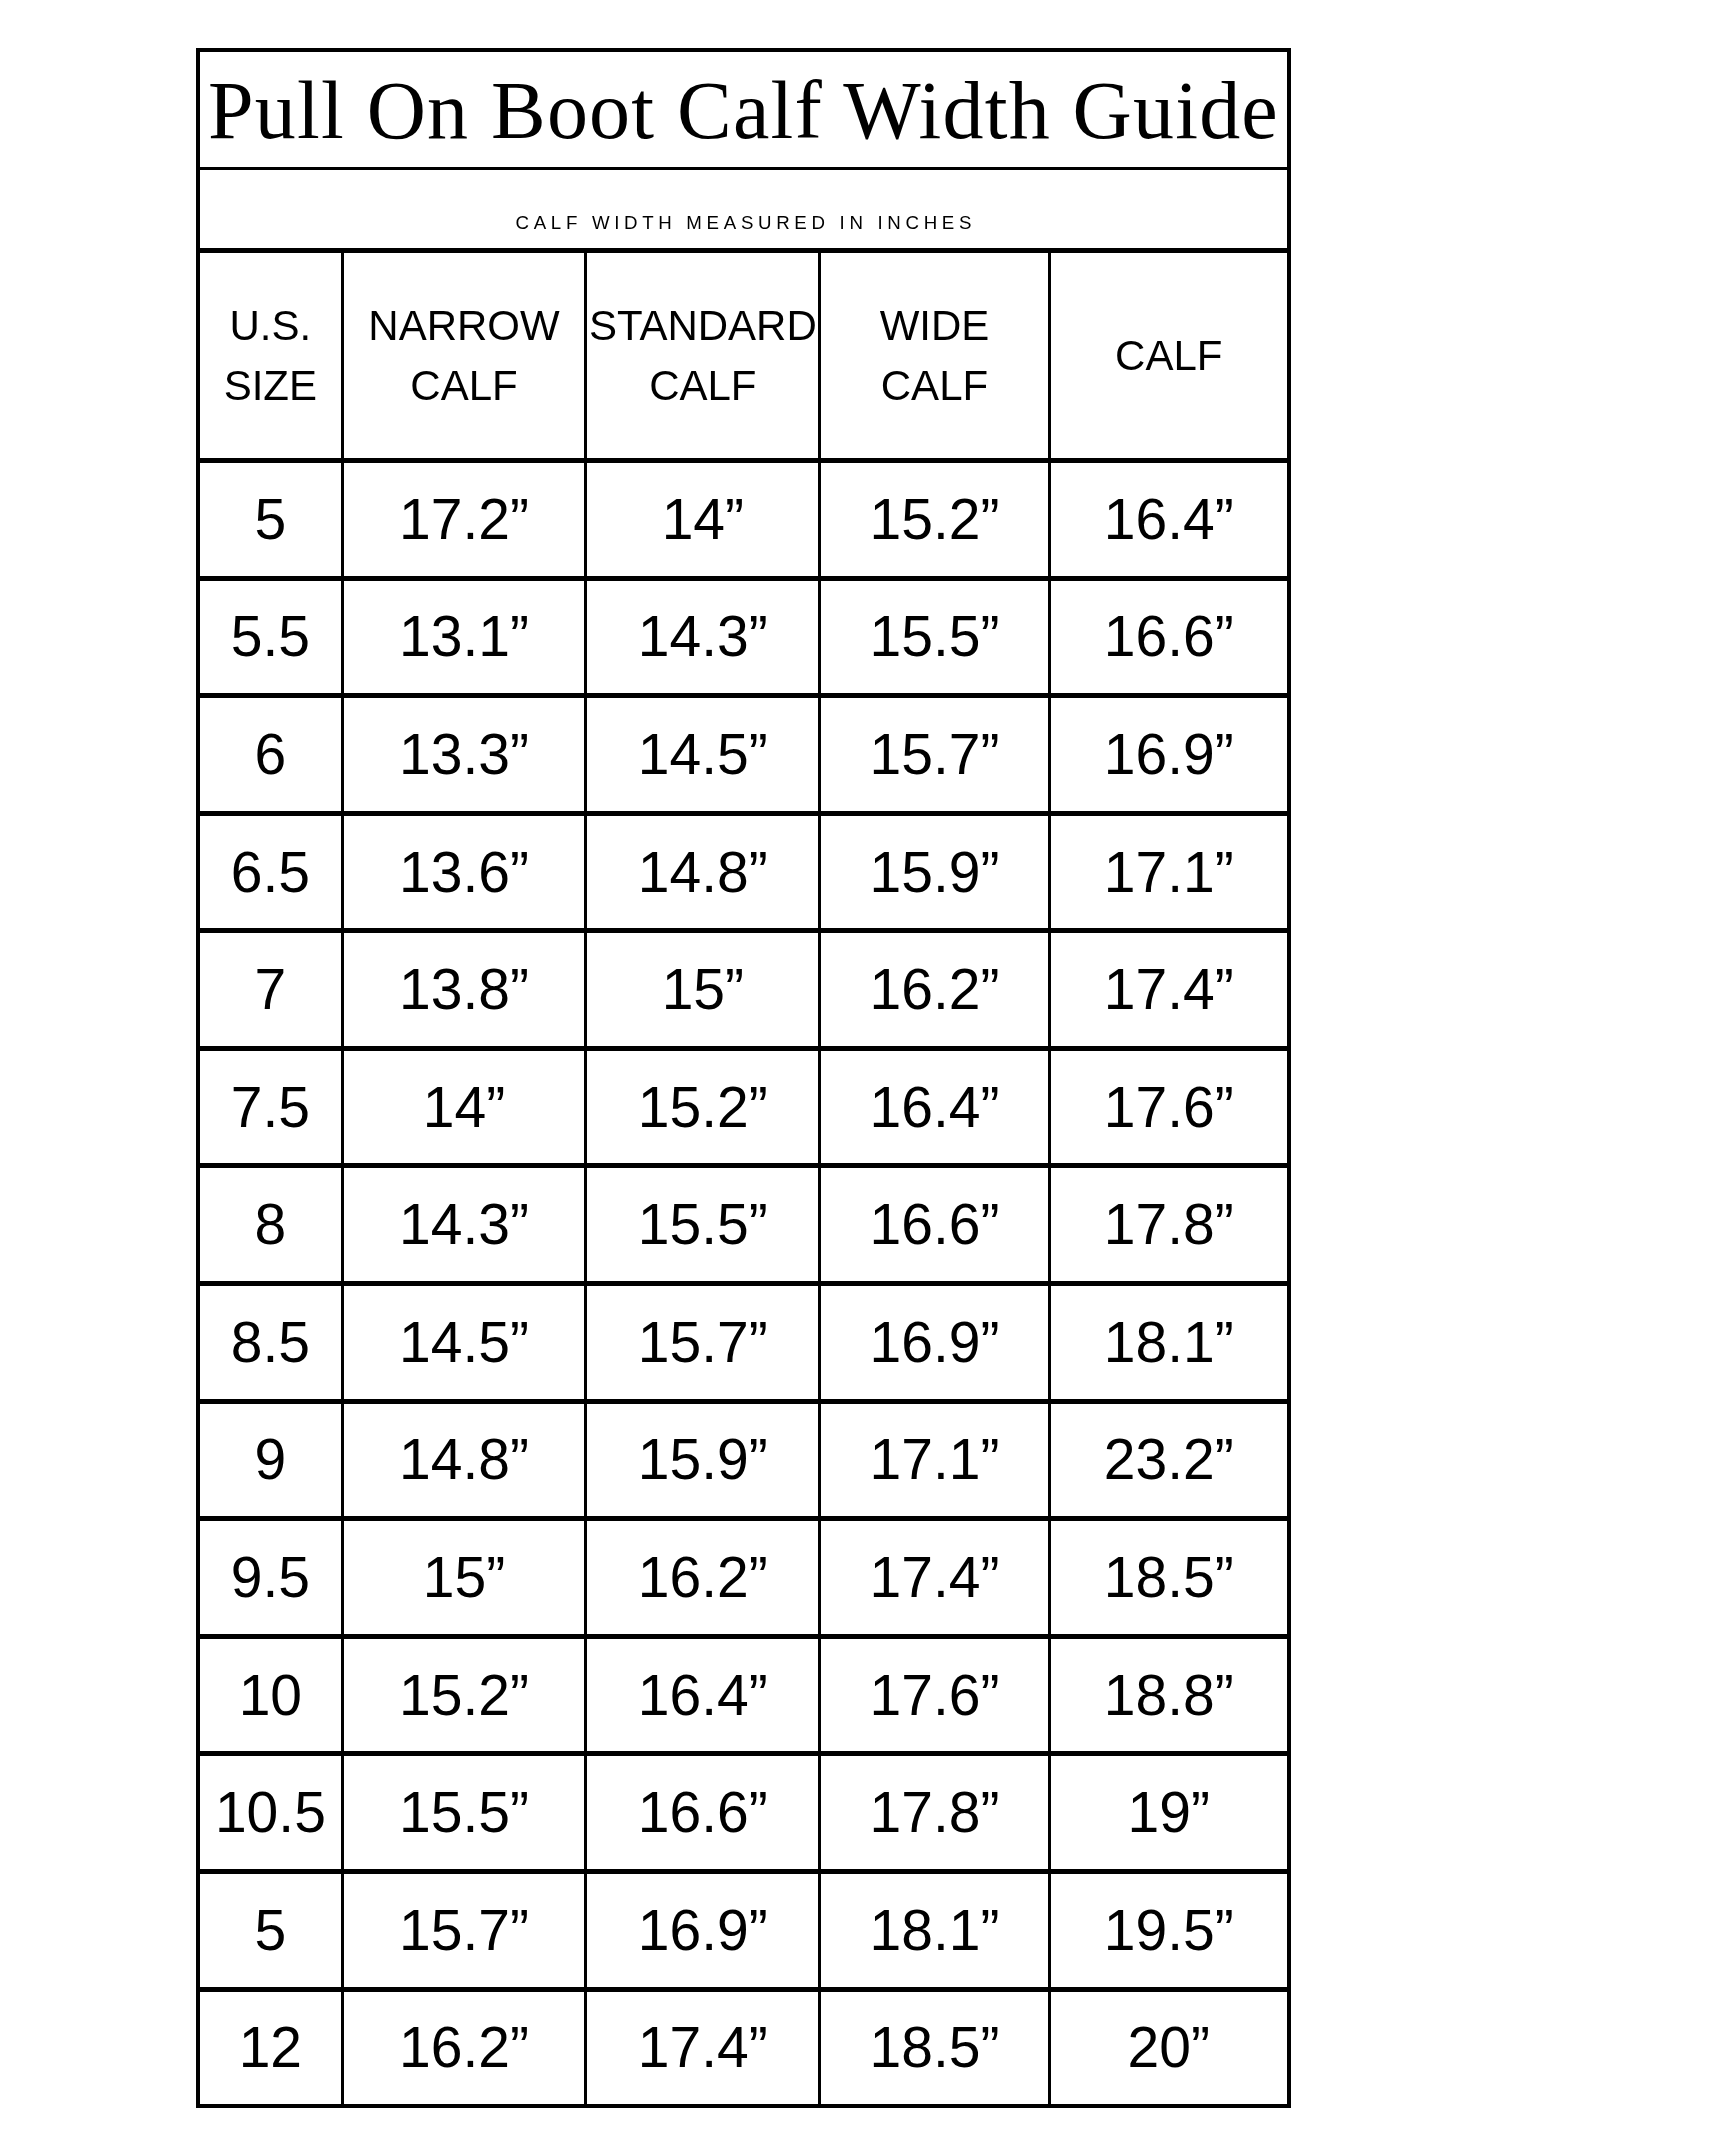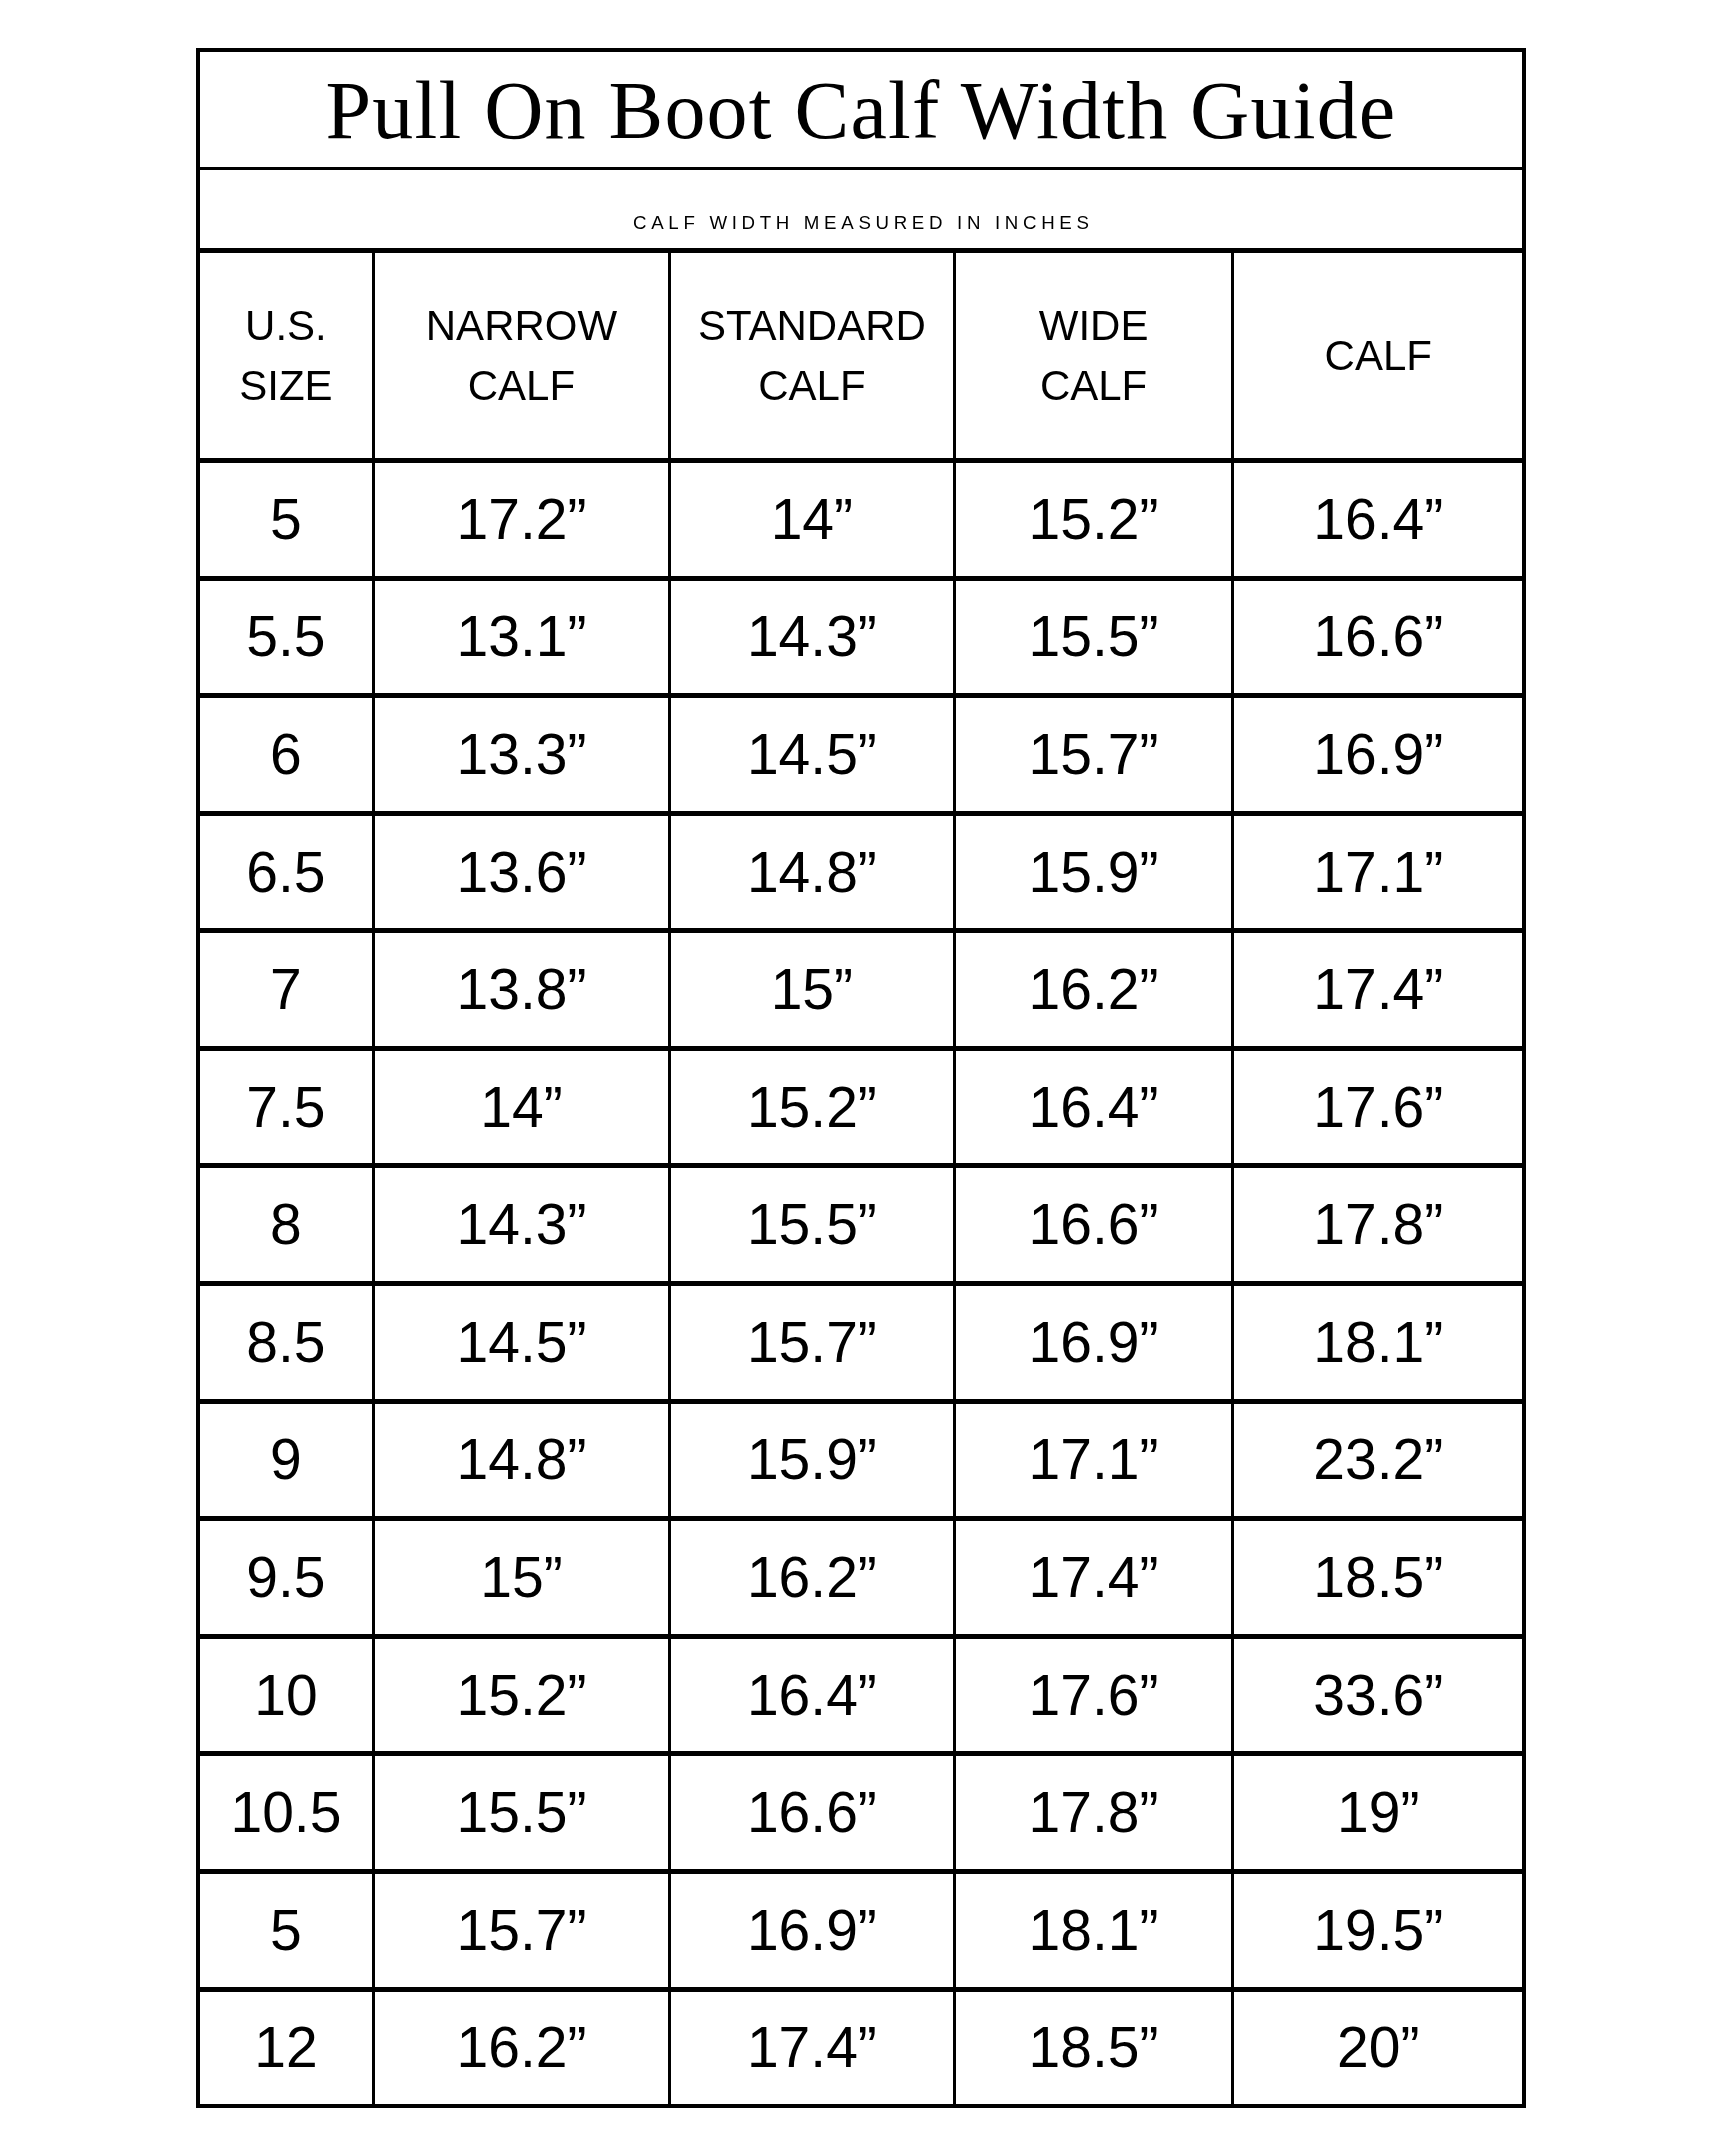--- a/index.html
+++ b/index.html
@@ -12,21 +12,21 @@
     width: 1721px;
     height: 2151px;
     overflow: hidden;
     font-family: "Liberation Sans", "DejaVu Sans", sans-serif;
     color: #000000;
   }
   .table-wrap {
     position: absolute;
     left: 196px;
     top: 48px;
-    width: 1330px;
+    width: 1095px;
     height: 2060px;
     box-sizing: border-box;
     border: 4.7px solid #000000;
     background: #ffffff;
     display: flex;
     flex-direction: column;
   }
   .title-row {
     flex: 0 0 115px;
     border-bottom: 3.5px solid #000000;
@@ -214,21 +214,21 @@
         <div class="cell data-cell">15”</div>
         <div class="cell data-cell">16.2”</div>
         <div class="cell data-cell">17.4”</div>
         <div class="cell data-cell">18.5”</div>
       </div>
       <div class="row cols">
         <div class="cell data-cell">10</div>
         <div class="cell data-cell">15.2”</div>
         <div class="cell data-cell">16.4”</div>
         <div class="cell data-cell">17.6”</div>
-        <div class="cell data-cell">33.6”</div>
+        <div class="cell data-cell">18.8”</div>
       </div>
       <div class="row cols">
         <div class="cell data-cell">10.5</div>
         <div class="cell data-cell">15.5”</div>
         <div class="cell data-cell">16.6”</div>
         <div class="cell data-cell">17.8”</div>
         <div class="cell data-cell">19”</div>
       </div>
       <div class="row cols">
         <div class="cell data-cell">5</div>

